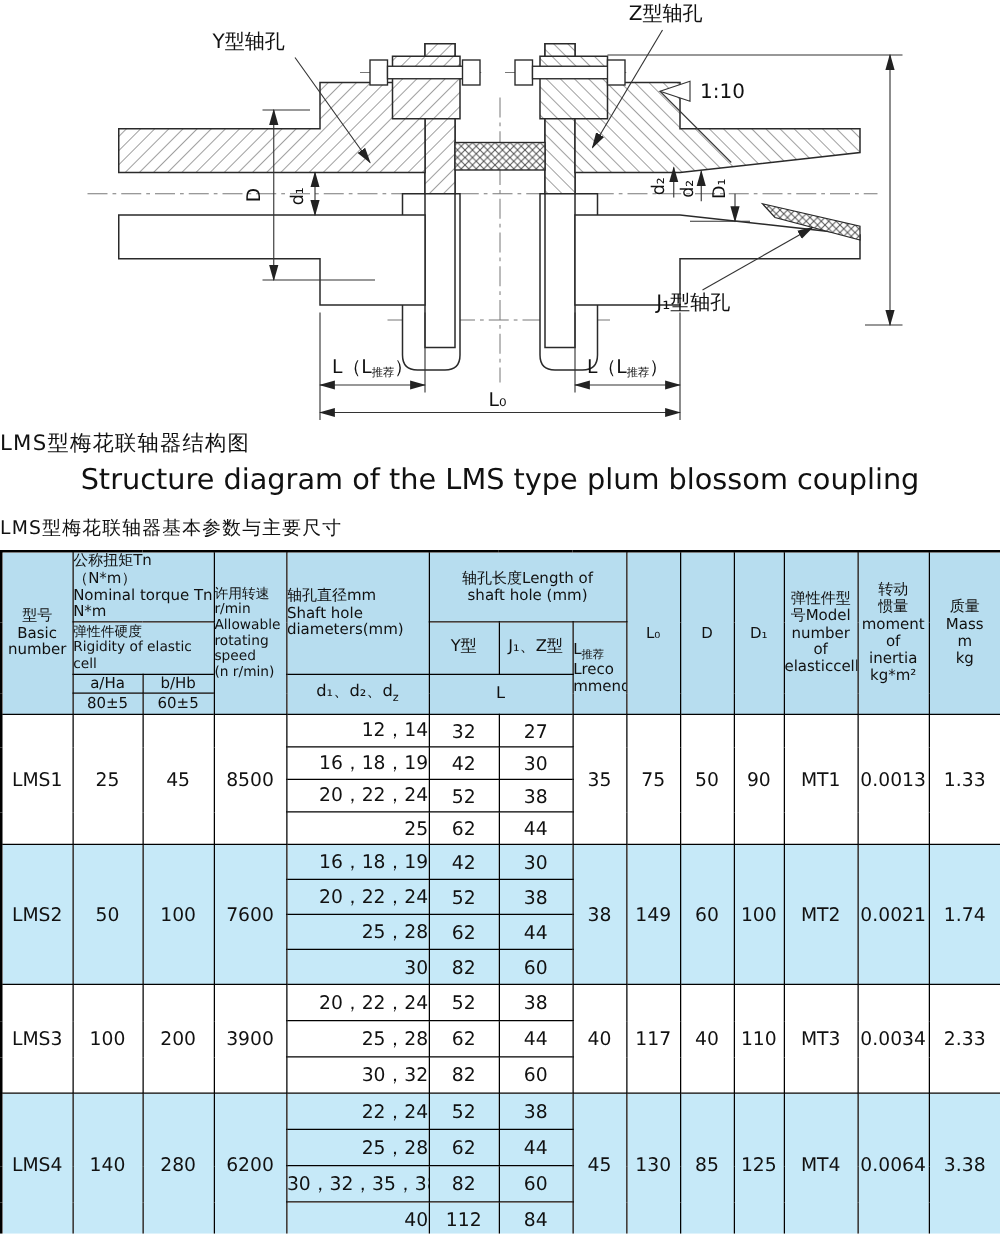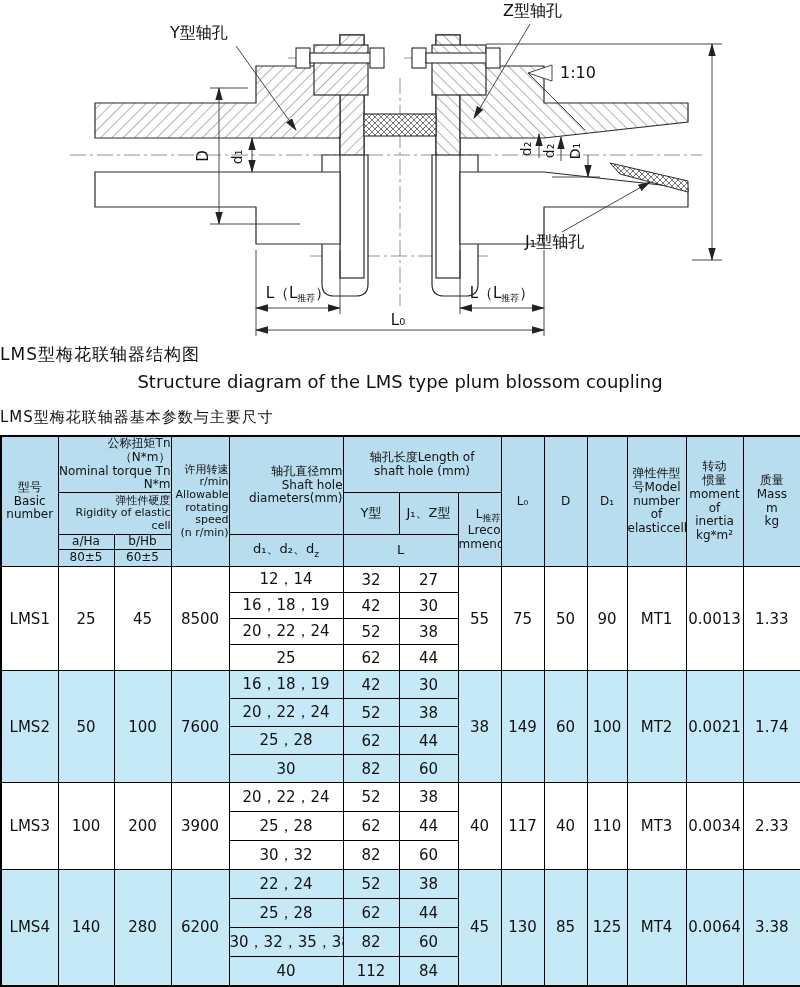--- a/index.html
+++ b/index.html
@@ -5,32 +5,32 @@
   :root{
     --header-bg:#b7ddef;
     --row-alt-bg:#c6e9f8;
     --border:#000000;
   }
   html,body{margin:0;padding:0;background:#fff;}
   body{font-family:"DejaVu Sans","Liberation Sans",sans-serif;color:#111;}
   .page{width:800px;height:987px;background:#fff;overflow:hidden;position:relative;}
   .diagram-wrap{width:800px;height:340px;}
   .caption-zh{font-size:17px;margin-top:3px;letter-spacing:1px;}
-  .caption-en{text-align:center;font-size:18px;margin-top:5px;}
+  .caption-en{text-align:center;font-size:23px;margin-top:5px;}
   .table-title-zh{text-align:left;font-size:15px;margin-top:16px;letter-spacing:1px;}
   .table-title-en{text-align:center;font-size:16px;margin-top:7px;}
   table.spec{border-collapse:collapse;width:800px;table-layout:fixed;margin-top:8px;border:2px solid var(--border);}
   table.spec th,table.spec td{border:1px solid var(--border);padding:0;font-weight:normal;overflow:hidden;}
   th.hc{font-size:12px;line-height:1.15;white-space:pre-line;text-align:center;vertical-align:middle;background:var(--header-bg);}
-  th.hl{text-align:right;padding-left:4px;margin-top:48px;}
+  th.hl{text-align:left;padding-left:4px;margin-top:48px;}
   th.hc-sm{font-size:11px;}
   th.hc-lg{font-size:13px;}
   sub{font-size:9px;}
   td.val{font-size:15px;text-align:center;vertical-align:middle;white-space:nowrap;}
-  td.dia-cell{text-align:center;padding-left:7px;margin-top:19px;}
+  td.dia-cell{text-align:right;padding-left:7px;margin-top:19px;}
   tr.shade td{background:var(--row-alt-bg);}
   svg text{font-family:"DejaVu Sans","Liberation Sans",sans-serif;fill:#111;}
 </style>
 </head>
 <body>
 
 <div class="page">
 
   <div class="diagram-wrap">
   <svg width="800" height="340" viewBox="0 0 800 340">
@@ -230,21 +230,21 @@
     </thead>
     <tbody id="tbody">
         <tr style="height: 26px;">
           <td class="val" rowspan="4">LMS1</td>
           <td class="val" rowspan="4">25</td>
           <td class="val" rowspan="4">45</td>
           <td class="val" rowspan="4">8500</td>
           <td class="val dia-cell">12，14</td>
           <td class="val">32</td>
           <td class="val">27</td>
-          <td class="val" rowspan="4">55</td>
+          <td class="val" rowspan="4">35</td>
           <td class="val" rowspan="4">75</td>
           <td class="val" rowspan="4">50</td>
           <td class="val" rowspan="4">90</td>
           <td class="val" rowspan="4">MT1</td>
           <td class="val" rowspan="4">0.0013</td>
           <td class="val" rowspan="4">1.33</td>
         </tr>
         <tr style="height: 26px;">
           <td class="val dia-cell">16，18，19</td>
           <td class="val">42</td>

